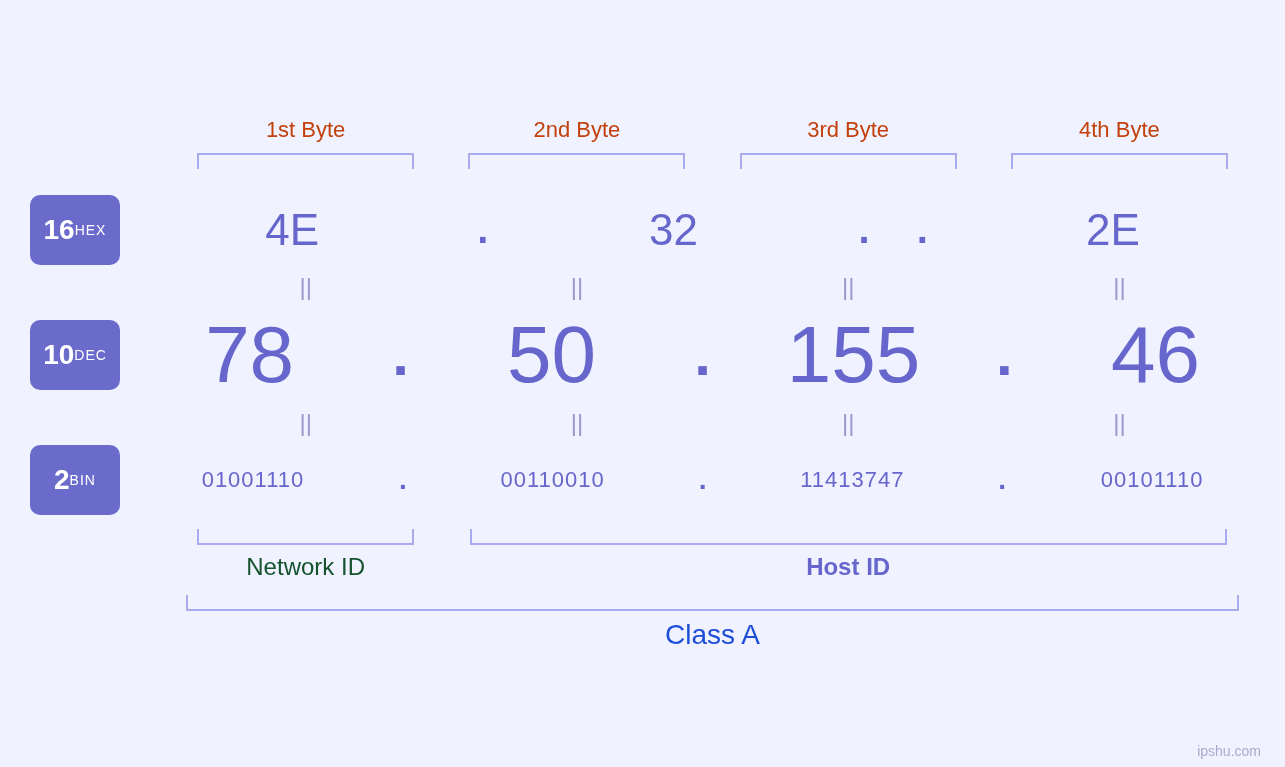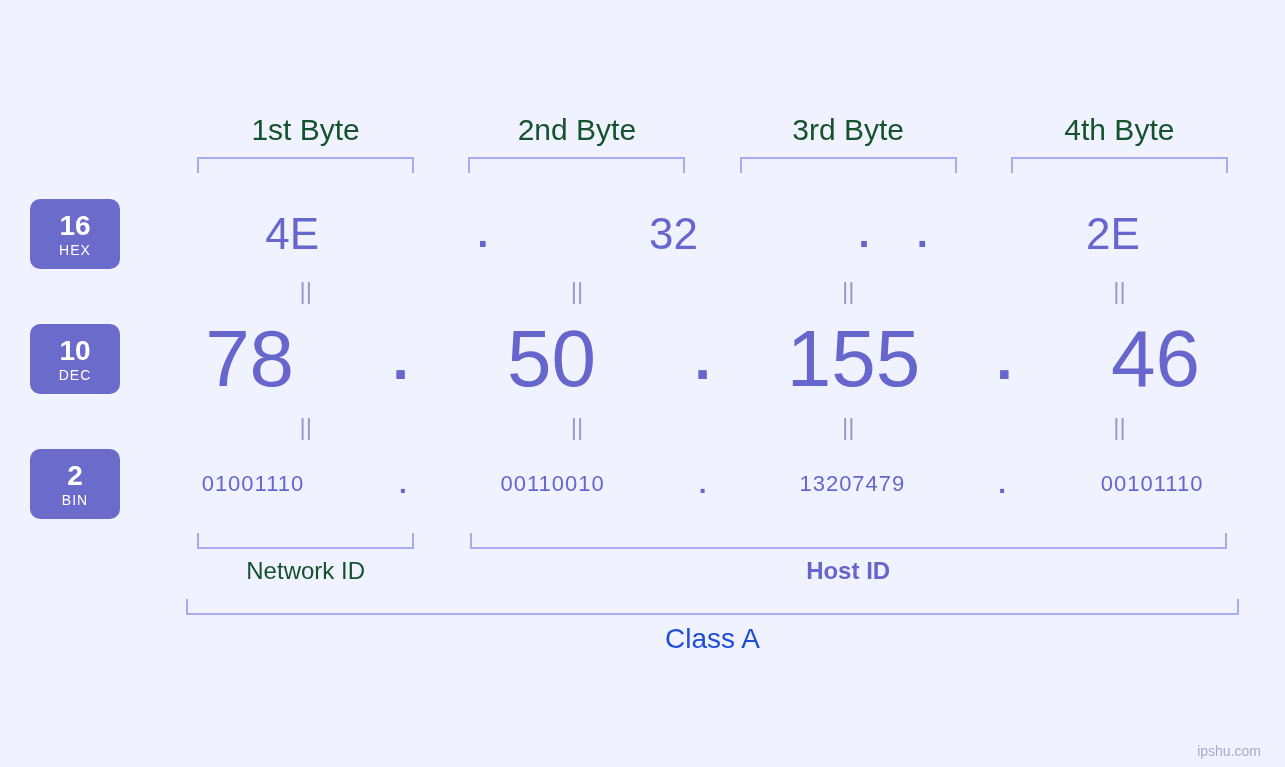--- a/index.html
+++ b/index.html
@@ -25,22 +25,22 @@
     
     .byte-headers {
       display: flex;
       width: 100%;
       padding-left: 140px;
       margin-bottom: 10px;
     }
     .byte-header {
       flex: 1;
       text-align: center;
-      color: #14532d;
-      font-size: 30px;
+      color: #c2410c;
+      font-size: 22px;
       font-weight: 400;
     }
 
     
     .top-brackets {
       display: flex;
       width: 100%;
       padding-left: 140px;
       margin-bottom: 20px;
     }
@@ -64,21 +64,21 @@
       width: 100%;
       margin: 6px 0;
     }
 
     .base-badge {
       width: 90px;
       height: 70px;
       background: #6b6bcc;
       border-radius: 10px;
       display: flex;
-      flex-direction: column;
+      flex-direction: row;
       align-items: center;
       justify-content: center;
       color: white;
       flex-shrink: 0;
       margin-right: 30px;
     }
     .base-badge .base-num {
       font-size: 28px;
       font-weight: bold;
       line-height: 1.2;
@@ -300,21 +300,21 @@
   <div class="base-row">
     <div class="base-badge">
       <span class="base-num">2</span>
       <span class="base-label">BIN</span>
     </div>
     <div class="values-row">
       <span class="byte-val bin-val">01001110</span>
       <span class="dot-sep" style="font-size:28px">.</span>
       <span class="byte-val bin-val">00110010</span>
       <span class="dot-sep" style="font-size:28px">.</span>
-      <span class="byte-val bin-val">13207479</span>
+      <span class="byte-val bin-val">11413747</span>
       <span class="dot-sep" style="font-size:28px">.</span>
       <span class="byte-val bin-val">00101110</span>
     </div>
   </div>
 
   <div class="bottom-section">
     <div class="bottom-brackets-row">
       <div class="network-bracket-wrap">
         <div class="bracket-bottom-small"></div>
       </div>

